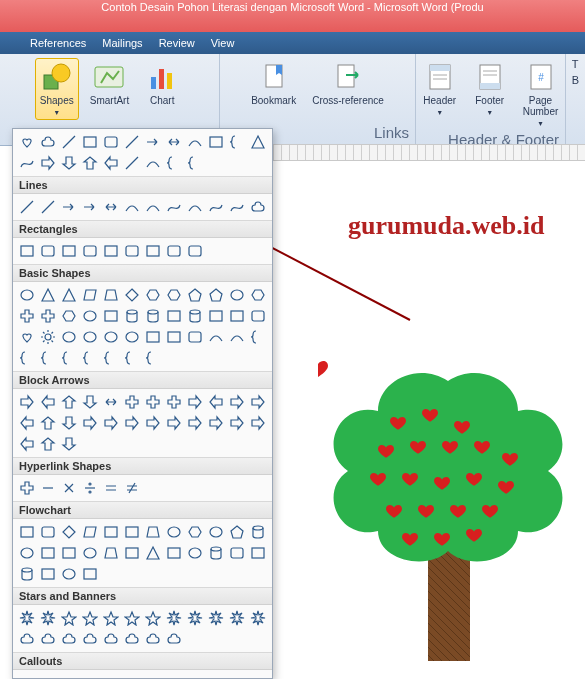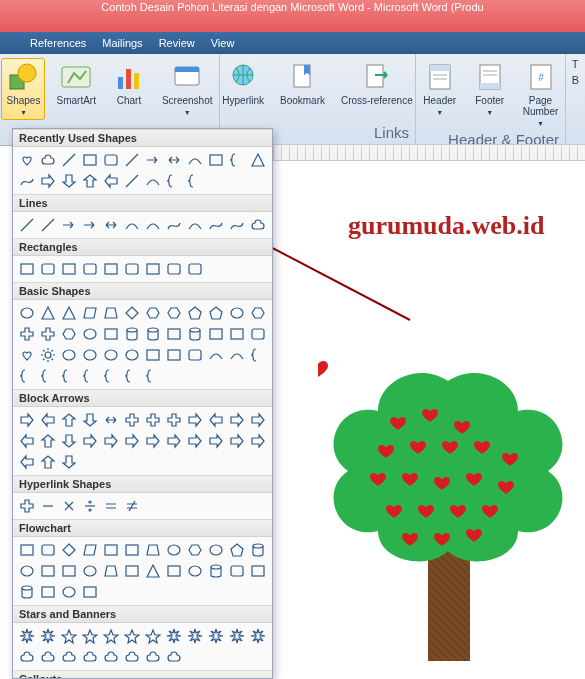--- a/index.html
+++ b/index.html
@@ -81,44 +81,25 @@
       <div class="rb-btn">
         <div class="ic">
           <svg viewBox="0 0 32 32">
               <rect x="5" y="16" width="5" height="12" fill="#4a90e2"></rect>
               <rect x="13" y="8" width="5" height="20" fill="#e74c3c"></rect>
               <rect x="21" y="12" width="5" height="16" fill="#f1c40f"></rect>
             </svg>
         </div>
         <div class="lbl">Chart</div>
       </div>
-      <div class="rb-btn">
-        <div class="ic">
-          <svg viewBox="0 0 32 32">
-              <rect x="4" y="6" width="24" height="18" rx="2" fill="#fff" stroke="#888"></rect>
-              <rect x="4" y="6" width="24" height="5" fill="#4a90e2"></rect>
-            </svg>
-        </div>
-        <div class="lbl"><span>Screenshot</span></div>
-        <div class="dd-arrow"></div>
-      </div>
     </div>
   </div>
 
   <div class="group" style="width:196px">
     <div class="group-row">
-      <div class="rb-btn">
-        <div class="ic">
-          <svg viewBox="0 0 32 32">
-              <circle cx="16" cy="14" r="10" fill="#7fc8f8" stroke="#3a7"></circle>
-              <path d="M6 14h20M16 4v20M9 7c4 5 4 9 0 14M23 7c-4 5-4 9 0 14" stroke="#2a6" fill="none"></path>
-            </svg>
-        </div>
-        <div class="lbl">Hyperlink</div>
-      </div>
       <div class="rb-btn">
         <div class="ic">
           <svg viewBox="0 0 32 32">
               <rect x="8" y="4" width="16" height="22" fill="#fff" stroke="#888"></rect>
               <path d="M18 4v10l3-2 3 2V4" fill="#4a90e2"></path>
             </svg>
         </div>
         <div class="lbl">Bookmark</div>
       </div>
       <div class="rb-btn">
@@ -234,21 +215,20 @@
   <defs>
       <marker id="arr" markerWidth="10" markerHeight="10" refX="2" refY="3" orient="auto">
         <path d="M0 0 L6 3 L0 6 Z" fill="#8b0000"></path>
       </marker>
     </defs>
   <line x1="260" y1="140" x2="8" y2="8" stroke="#8b0000" stroke-width="2" marker-end="url(#arr)"></line>
 </svg>
 
 <div class="panel">
 
-  <div class="sect-h">Recently Used Shapes</div>
   <div class="shape-grid" id="grid-recent">
       <div class="sh">
         <svg viewBox="0 0 16 16">
           <path d="M8 13 C3 9 3 5 6 5 C7 5 8 6 8 6 C8 6 9 5 10 5 C13 5 13 9 8 13 Z"></path>
         </svg>
       </div>
       <div class="sh">
         <svg viewBox="0 0 16 16">
           <path d="M5 12 Q2 12 2 9 Q2 6 5 6 Q5 3 8 3 Q11 3 11 6 Q14 6 14 9 Q14 12 11 12 Z"></path>
         </svg>

